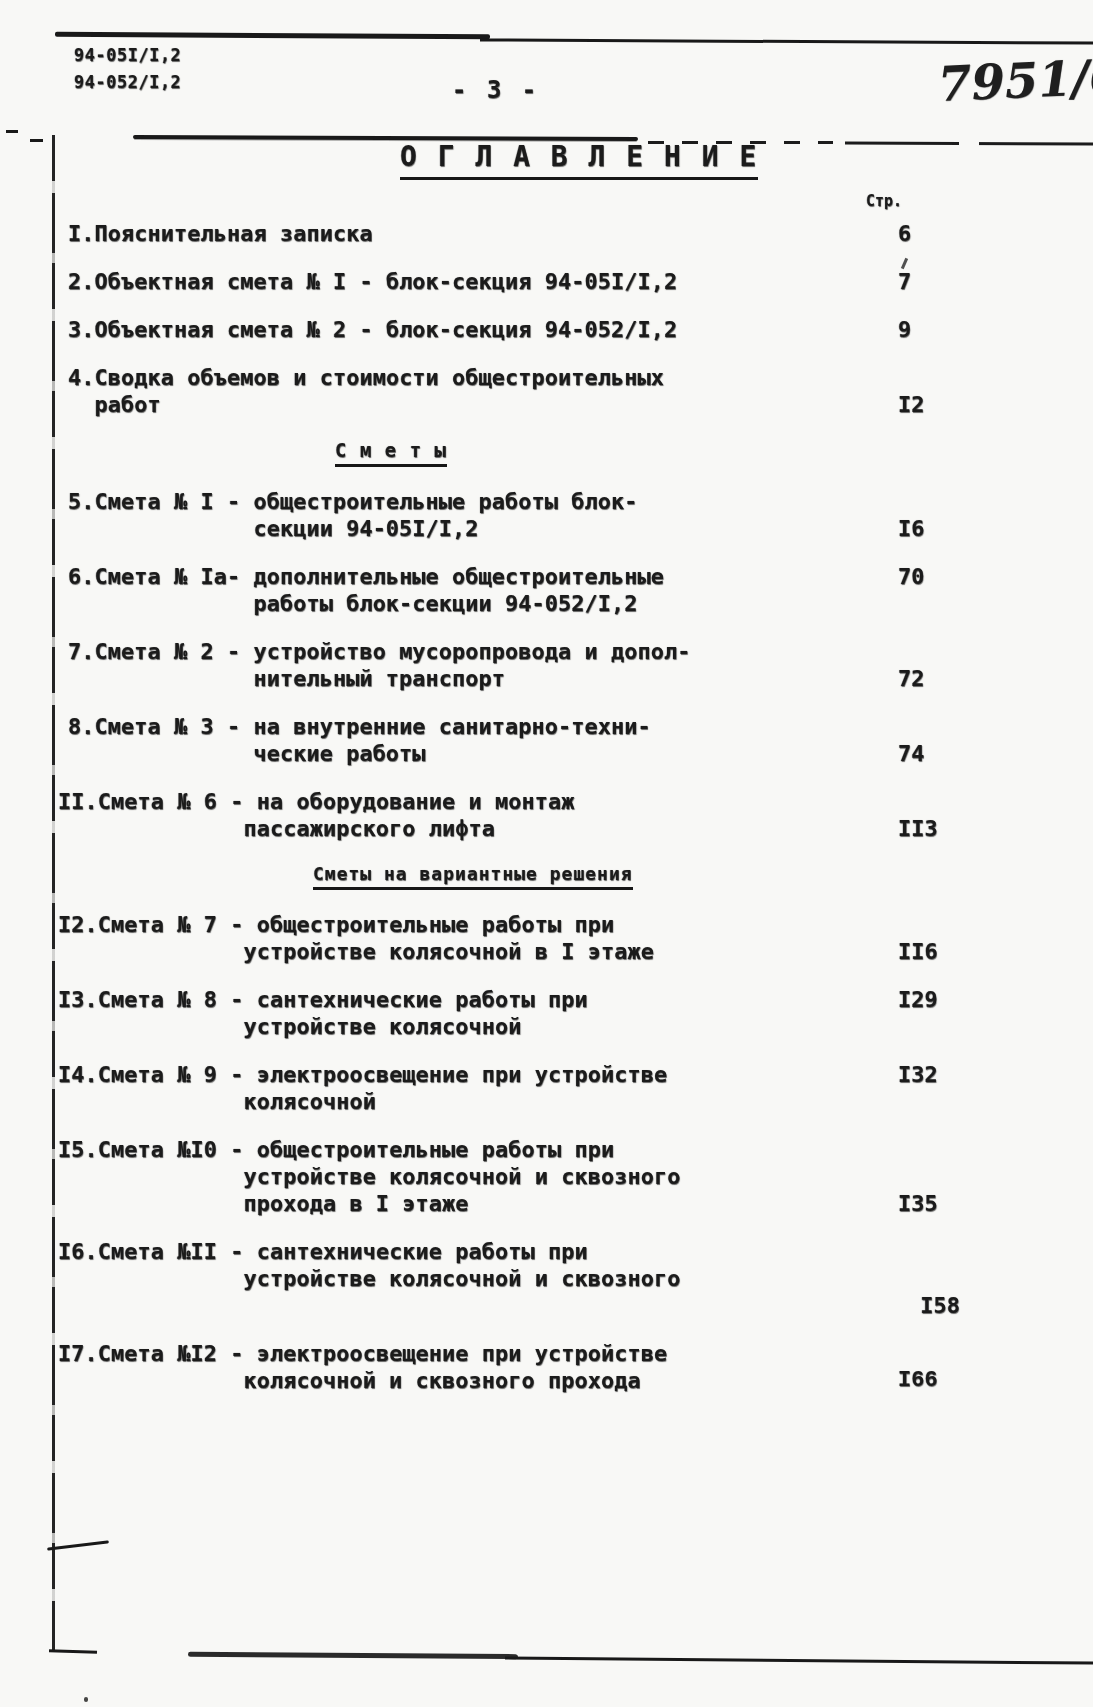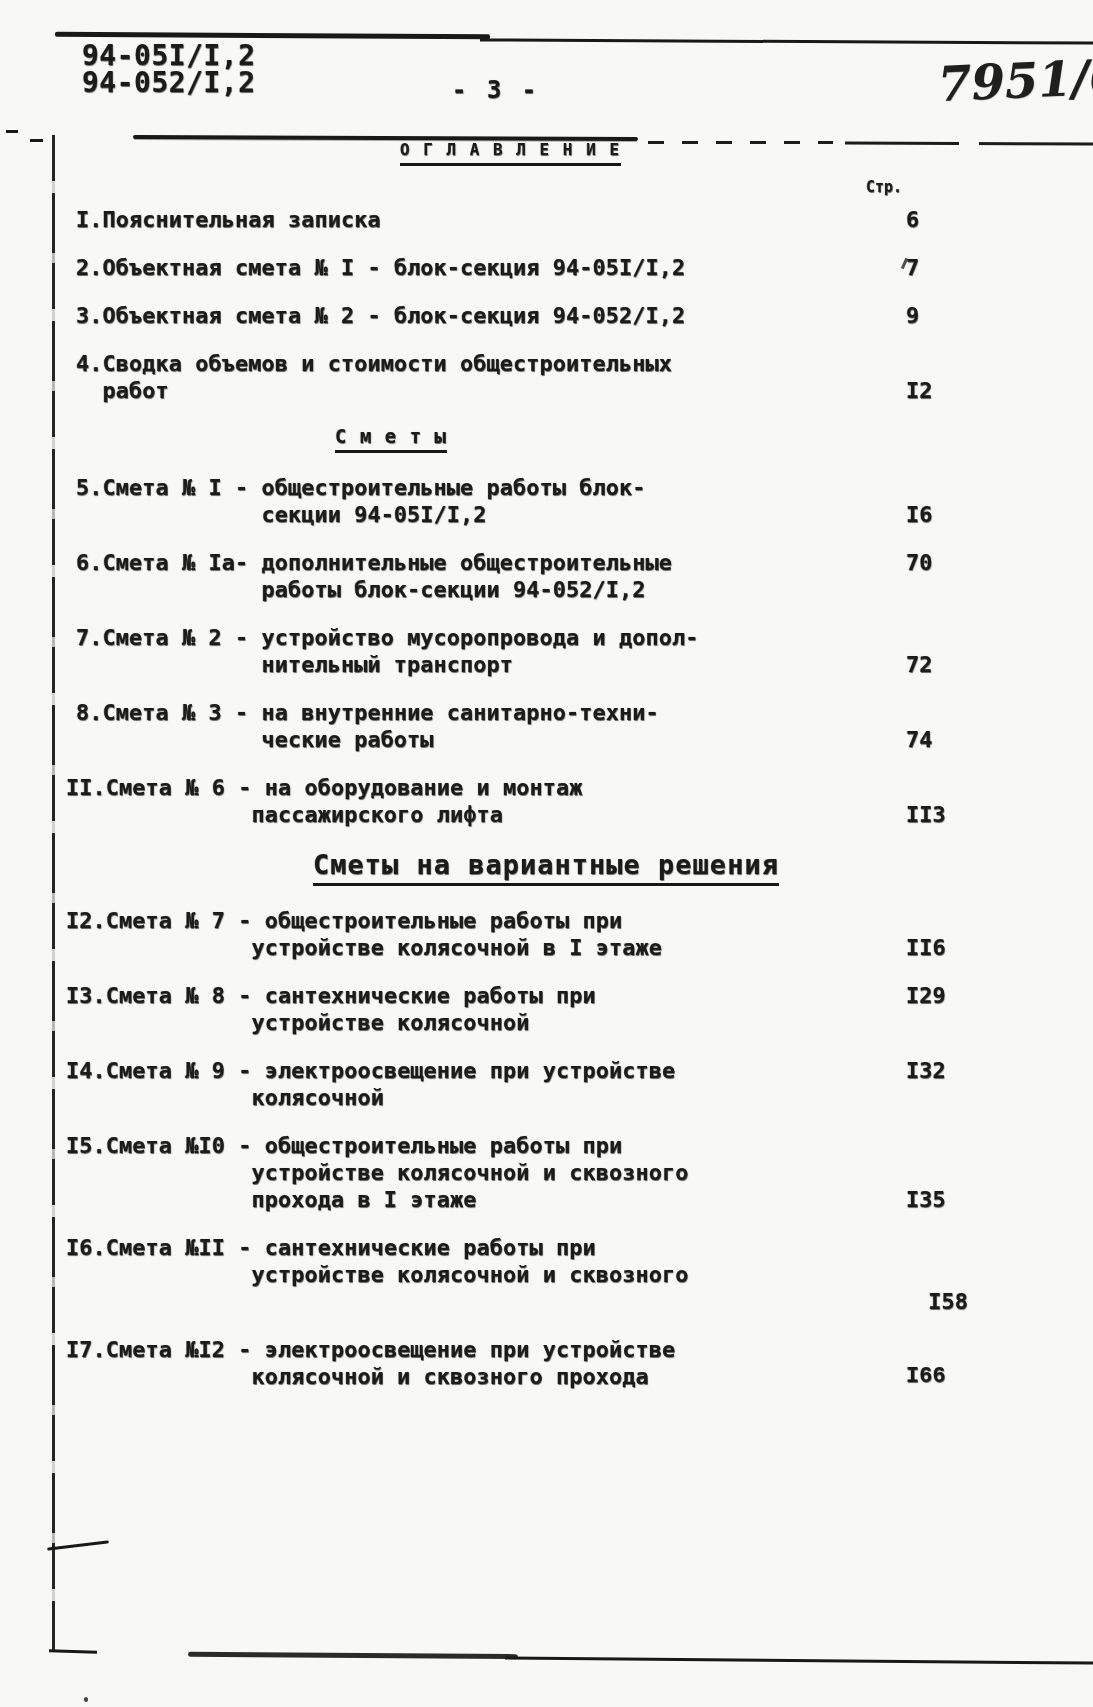--- a/index.html
+++ b/index.html
@@ -11,49 +11,49 @@
     font-family:"DejaVu Sans Mono","Liberation Mono",monospace;
     color:#1b1b1b;
   }
   
   .ink{
     font-weight:bold;
     text-shadow:0.5px 0.7px 0.9px rgba(25,25,25,.65), -0.4px -0.2px 0.7px rgba(25,25,25,.35);
   }
 
   
-  .doc-codes{position:absolute;left:82px;top:42px;font-size:28px;line-height:27px;letter-spacing:.5px;}
+  .doc-codes{position:absolute;left:74px;top:42px;font-size:17px;line-height:27px;letter-spacing:.5px;}
   .center-page-num{position:absolute;left:452px;top:76px;font-size:24px;letter-spacing:3px;}
   .handwritten{
     position:absolute;left:938px;top:52px;
     font-family:"DejaVu Serif","Liberation Serif",serif;
     font-style:italic;font-weight:bold;font-size:48px;color:#1f1f1f;
     transform:rotate(-2.5deg);
     text-shadow:0.4px 0.4px 0.8px rgba(20,20,20,.5);
   }
 
   
   .toc{position:absolute;left:58px;top:140px;width:902px;}
   .toc-title-row{margin:0 0 0 342px;}
   .toc-title{
-    display:inline-block;font-size:16px;letter-spacing:2px;
+    display:inline-block;font-size:28px;letter-spacing:2px;
     border-bottom:3.5px solid #171717;padding-bottom:4px;
   }
   .page-col-label{margin:12px 0 10px 808px;font-size:15px;}
 
-  .entry{display:flex;align-items:flex-start;width:902px;margin:0 0 21px 8px;font-size:22px;line-height:27px;gap:30px;}
+  .entry{display:flex;align-items:flex-start;width:902px;margin:0 0 21px 0;font-size:22px;line-height:27px;gap:30px;}
   .entry .lines{flex:1 1 auto;padding-left:10px;}
   .entry.wide .lines{padding-left:0;}
   .line{white-space:pre;}
   .line.cont-desc{padding-left:14ch;}
   .line.cont-small{padding-left:2ch;}
   .pagenum{flex:0 0 62px;padding-left:8px;font-size:22px;line-height:27px;}
 
   .sect{margin:8px 0 21px 277px;font-size:19px;}
-  .sect.variant{margin:16px 0 21px 255px;font-size:27px;}
+  .sect.variant{margin:16px 0 21px 255px;font-size:18px;}
   .sect > span{display:inline-block;border-bottom:3px solid #171717;padding-bottom:3px;letter-spacing:1px;}
 
   
   .art{position:absolute;background:#191919;}
   .top-rule-a{left:55px;top:33px;width:435px;height:4.5px;transform:rotate(.35deg);border-radius:2px;}
   .top-rule-b{left:480px;top:40px;width:613px;height:2.8px;transform:rotate(.3deg);}
   .mid-rule-a{left:133px;top:136px;width:505px;height:3.6px;transform:rotate(.25deg);border-radius:2px;
      box-shadow:0 2px 0 -1px rgba(25,25,25,.35);}
   .mid-rule-b{left:648px;top:141px;width:185px;height:3px;background:repeating-linear-gradient(90deg,#1c1c1c 0 16px,transparent 16px 34px);}
   .mid-rule-c{left:845px;top:142px;width:248px;height:2.6px;background:linear-gradient(90deg,#1c1c1c 0 46%,transparent 46% 54%,#1c1c1c 54% 100%);transform:rotate(.2deg);}

